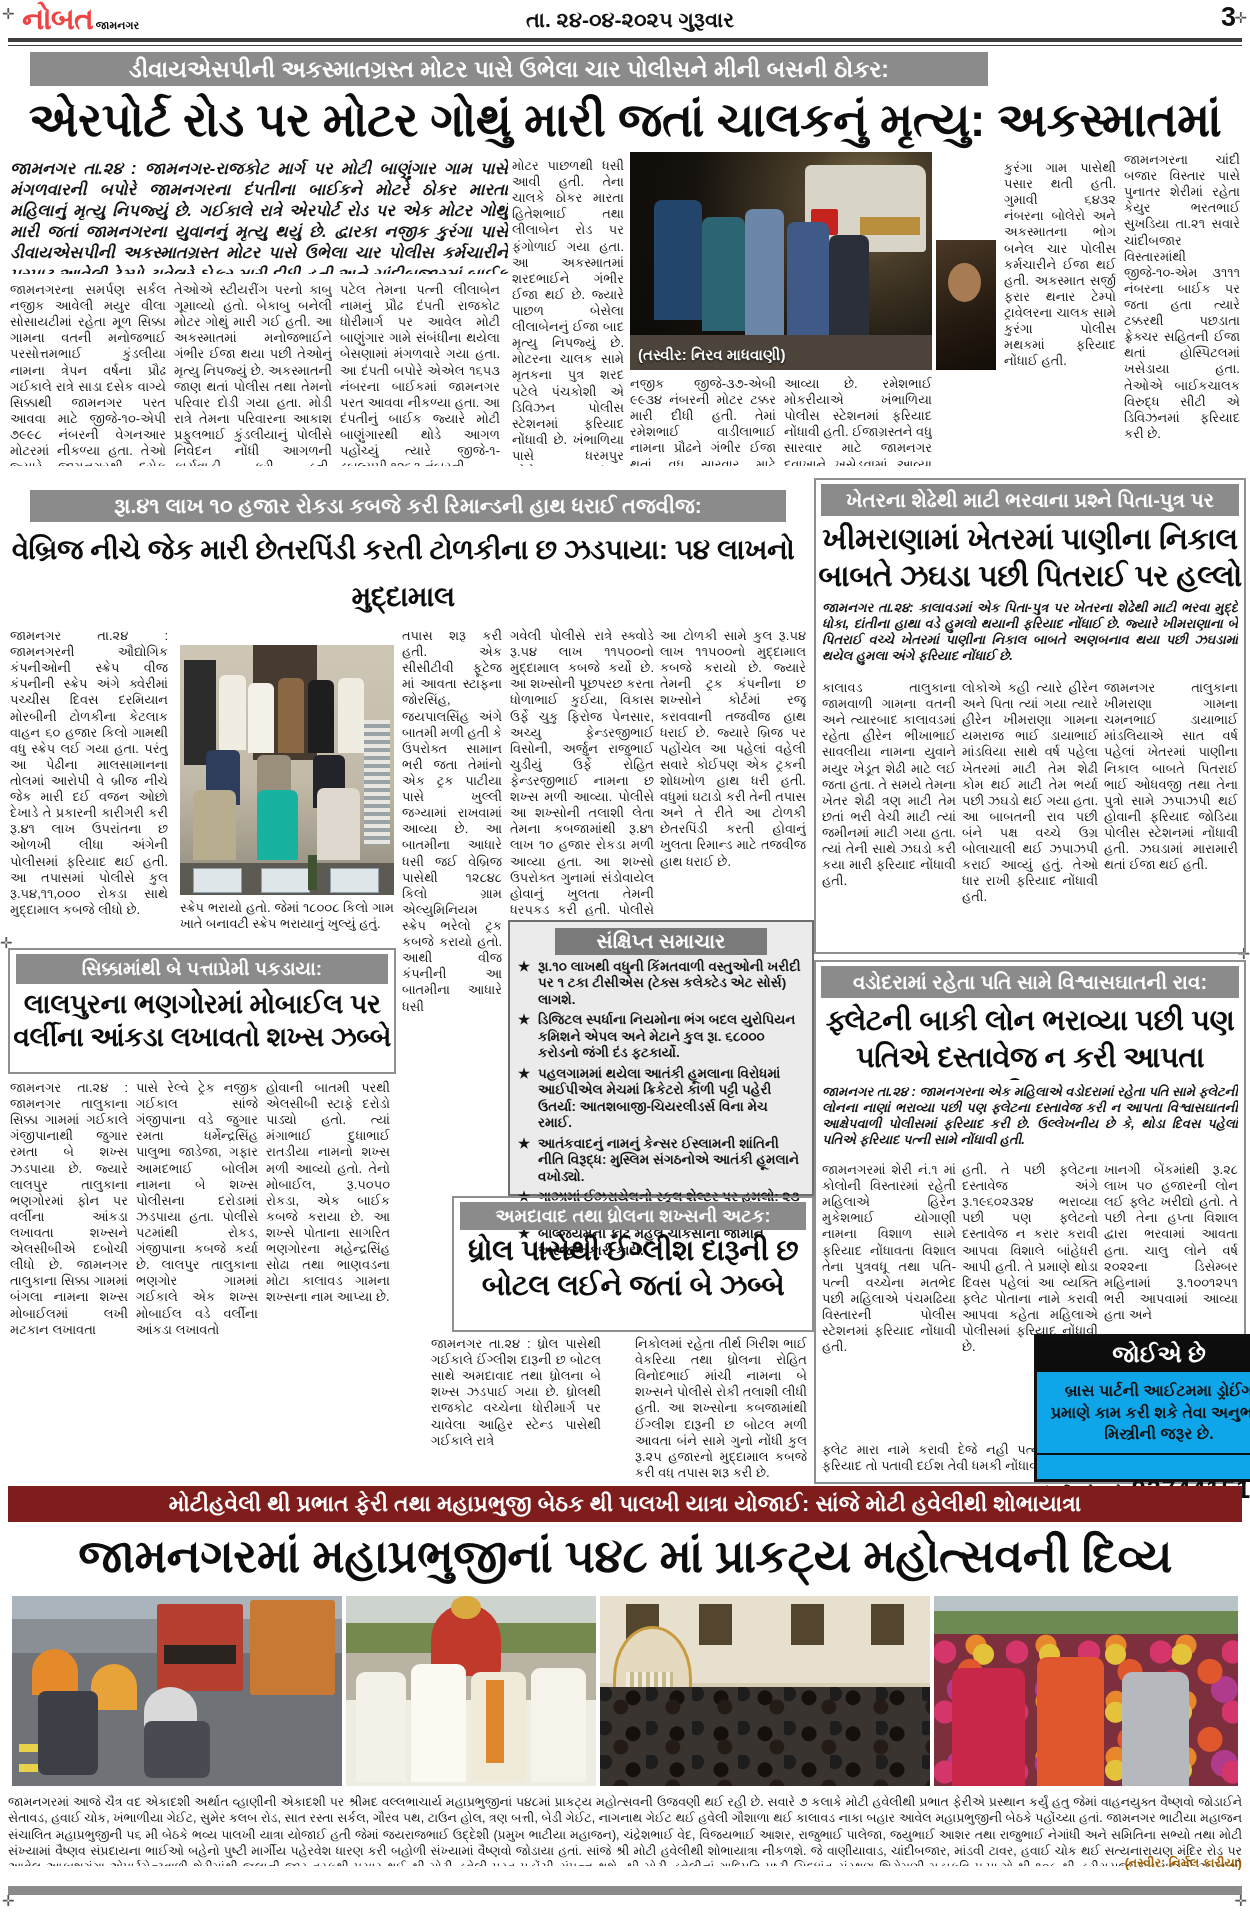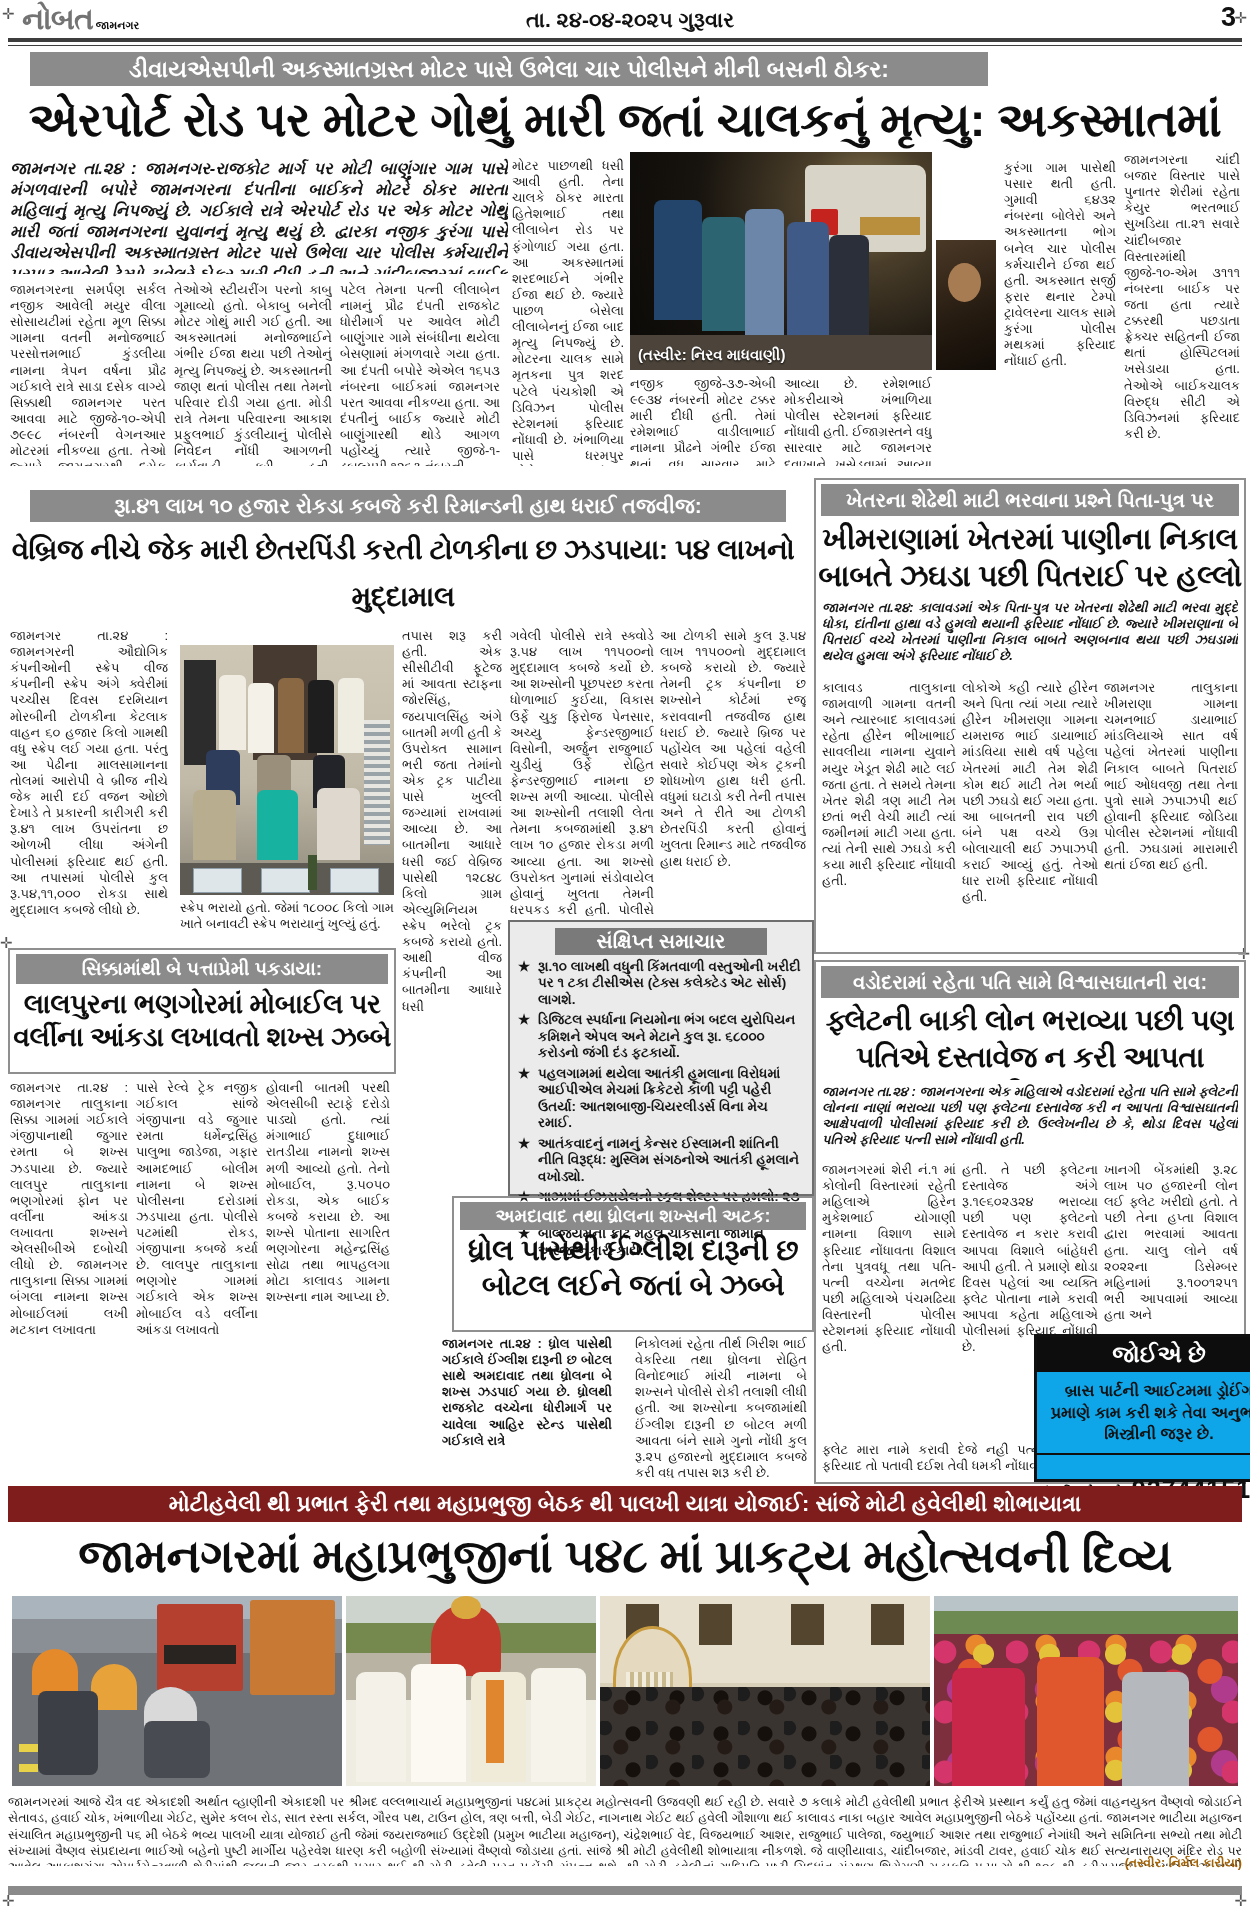--- a/index.html
+++ b/index.html
@@ -1,21 +1,21 @@
 <!DOCTYPE html>
 <html><head>
 <meta charset="utf-8">
 <style>
   html,body{margin:0;padding:0;background:#d8d8d8;}
   .page{position:relative;width:1250px;height:1914px;background:#ffffff;margin:0 auto;
         font-family:"Liberation Sans",sans-serif;overflow:hidden;}
   .abs{position:absolute;}
   .regmark{position:absolute;color:#555;font-size:15px;line-height:1;}
   
-  .logo{font-weight:900;font-size:30px;color:#737373;letter-spacing:-1px;}
+  .logo{font-weight:900;font-size:30px;color:#ef4444;letter-spacing:-1px;}
   .logo-sub{font-weight:700;font-size:11px;color:#0a0a0a;margin-left:3px;}
   .mdate{font-weight:700;font-size:21px;color:#111;text-align:center;}
   .pageno{font-weight:900;font-size:27px;color:#111;}
   .headrule{border-top:4px solid #3e3e3e;border-bottom:1px solid #3e3e3e;height:3px;}
   
   .kicker{background:#8b8b8b;color:#ffffff;font-weight:700;text-align:center;overflow:hidden;}
   .hl{font-weight:800;color:#0d0d0d;text-align:center;letter-spacing:-0.5px;overflow:hidden;}
   .bt{font-size:13px;line-height:1.24;text-align:justify;color:#161616;overflow:hidden;}
   .lead{font-style:italic;font-weight:700;}
   .boxed{border:2px solid #8f8f8f;}
@@ -155,27 +155,27 @@
         <span>બેલ્જિયમની કોર્ટે મેહુલ ચોકસીની જામીન અરજી નકારી કાઢી.</span>
       </div>
   </div>
 
   <div class="abs boxed" style="left:8px;top:948px;width:384px;height:122px;">
     <div class="kicker" style="margin:4px 6px 0 6px;height:30px;font-size:19px;line-height:30px;">સિક્કામાંથી બે પત્તાપ્રેમી પકડાયા:</div>
     <div class="hl" style="margin-top:4px;font-size:27px;line-height:33px;height:72px;">લાલપુરના ભણગોરમાં મોબાઈલ પર વર્લીના આંકડા લખાવતો શખ્સ ઝબ્બે</div>
   </div>
   <div class="abs bt" style="left:10px;top:1080px;width:118px;height:396px;">જામનગર તા.૨૪ : જામનગર તાલુકાના સિક્કા ગામમાં ગઈકાલે ગંજીપાનાથી જુગાર રમતા બે શખ્સ ઝડપાયા છે. જ્યારે લાલપુર તાલુકાના ભણગોરમાં ફોન પર વર્લીના આંકડા લખાવતા શખ્સને એલસીબીએ દબોચી લીધો છે. જામનગર તાલુકાના સિક્કા ગામમાં બંગલા નામના શખ્સ મોબાઈલમાં લખી મટકાન લખાવતા</div>
   <div class="abs bt" style="left:136px;top:1080px;width:122px;height:396px;">પાસે રેલ્વે ટ્રેક નજીક ગઈકાલ સાંજે ગંજીપાના વડે જુગાર રમતા ધર્મેન્દ્રસિંહ પાલુભા જાડેજા, ગફાર આમદભાઈ બોલીમ નામના બે શખ્સ પોલીસના દરોડામાં ઝડપાયા હતા. પોલીસે પટમાંથી રોકડ, ગંજીપાના કબજે કર્યા છે. લાલપુર તાલુકાના ભણગોર ગામમાં ગઈકાલે એક શખ્સ મોબાઈલ વડે વર્લીના આંકડા લખાવતો</div>
-  <div class="abs bt" style="left:266px;top:1080px;width:124px;height:396px;">હોવાની બાતમી પરથી એલસીબી સ્ટાફે દરોડો પાડ્યો હતો. ત્યાં મંગાભાઈ દુધાભાઈ રાતડીયા નામનો શખ્સ મળી આવ્યો હતો. તેનો મોબાઈલ, રૂ.૫૦૫૦ રોકડા, એક બાઈક કબજે કરાયા છે. આ શખ્સે પોતાના સાગરિત ભણગોરના મહેન્દ્રસિંહ સોઢા તથા ભાપહલગા મોટા કાલાવડ ગામના શખ્સના નામ આપ્યા છે.</div>
+  <div class="abs bt" style="left:266px;top:1080px;width:124px;height:396px;">હોવાની બાતમી પરથી એલસીબી સ્ટાફે દરોડો પાડ્યો હતો. ત્યાં મંગાભાઈ દુધાભાઈ રાતડીયા નામનો શખ્સ મળી આવ્યો હતો. તેનો મોબાઈલ, રૂ.૫૦૫૦ રોકડા, એક બાઈક કબજે કરાયા છે. આ શખ્સે પોતાના સાગરિત ભણગોરના મહેન્દ્રસિંહ સોઢા તથા ભાણવડના મોટા કાલાવડ ગામના શખ્સના નામ આપ્યા છે.</div>
 
   <div class="abs boxed" style="left:452px;top:1196px;width:358px;height:132px;">
     <div class="kicker" style="margin:4px 6px 0 6px;height:28px;font-size:18px;line-height:28px;">અમદાવાદ તથા ધ્રોલના શખ્સની અટક:</div>
     <div class="hl" style="margin-top:3px;font-size:29px;line-height:35px;height:74px;">ધ્રોલ પાસેથી ઈંગ્લીશ દારૂની છ બોટલ લઈને જતાં બે ઝબ્બે</div>
   </div>
-  <div class="abs bt" style="left:442px;top:1336px;width:170px;height:142px;font-weight:bold;">જામનગર તા.૨૪ : ધ્રોલ પાસેથી ગઈકાલે ઈંગ્લીશ દારૂની છ બોટલ સાથે અમદાવાદ તથા ધ્રોલના બે શખ્સ ઝડપાઈ ગયા છે. ધ્રોલથી રાજકોટ વચ્ચેના ધોરીમાર્ગ પર ચાવેલા આહિર સ્ટેન્ડ પાસેથી ગઈકાલે રાત્રે</div>
+  <div class="abs bt" style="left:431px;top:1336px;width:170px;height:142px;">જામનગર તા.૨૪ : ધ્રોલ પાસેથી ગઈકાલે ઈંગ્લીશ દારૂની છ બોટલ સાથે અમદાવાદ તથા ધ્રોલના બે શખ્સ ઝડપાઈ ગયા છે. ધ્રોલથી રાજકોટ વચ્ચેના ધોરીમાર્ગ પર ચાવેલા આહિર સ્ટેન્ડ પાસેથી ગઈકાલે રાત્રે</div>
   <div class="abs bt" style="left:635px;top:1336px;width:172px;height:142px;">નિકોલમાં રહેતા તીર્થ ગિરીશ ભાઈ વેકરિયા તથા ધ્રોલના રોહિત વિનોદભાઈ માંચી નામના બે શખ્સને પોલીસે રોકી તલાશી લીધી હતી. આ શખ્સોના કબજામાંથી ઈંગ્લીશ દારૂની છ બોટલ મળી આવતા બંને સામે ગુનો નોંધી કુલ રૂ.૨૫ હજારનો મુદ્દામાલ કબજે કરી વધુ તપાસ શરૂ કરી છે.</div>
 
   <div class="abs boxed" style="left:814px;top:478px;width:428px;height:472px;">
     <div class="kicker" style="margin:4px 5px 0 5px;height:32px;font-size:20px;line-height:32px;">ખેતરના શેઢેથી માટી ભરવાના પ્રશ્ને પિતા-પુત્ર પર હુમલો:</div>
     <div class="hl" style="margin-top:4px;font-size:30px;line-height:37px;height:76px;">ખીમરાણામાં ખેતરમાં પાણીના નિકાલ બાબતે ઝઘડા પછી પિતરાઈ પર હલ્લો</div>
     <div class="bt lead" style="margin:4px 6px 0 6px;height:68px;font-size:13px;">જામનગર તા.૨૪: કાલાવડમાં એક પિતા-પુત્ર પર ખેતરના શેઢેથી માટી ભરવા મુદ્દે ધોકા, દાંતીના હાથા વડે હુમલો થયાની ફરિયાદ નોંધાઈ છે. જ્યારે ખીમરાણાના બે પિતરાઈ વચ્ચે ખેતરમાં પાણીના નિકાલ બાબતે અણબનાવ થયા પછી ઝઘડામાં થયેલ હુમલા અંગે ફરિયાદ નોંધાઈ છે.</div>
     <div class="bt" style="position:absolute;left:6px;top:200px;width:134px;height:262px;">કાલાવડ તાલુકાના જામવાળી ગામના વતની અને ત્યારબાદ કાલાવડમાં રહેતા હીરેન ભીખાભાઈ સાવલીયા નામના યુવાને મયુર ખેડૂત શેઢી માટે લઈ જતા હતા. તે સમયે તેમના ખેતર શેઢી ત્રણ માટી તેમ છતાં ભરી વેચી માટી ત્યાં જમીનમાં માટી ગયા હતા. ત્યાં તેની સાથે ઝઘડો કરી કયા મારી ફરિયાદ નોંધાવી હતી.</div>
     <div class="bt" style="position:absolute;left:146px;top:200px;width:136px;height:262px;">લોકોએ કહી ત્યારે હીરેન અને પિતા ત્યાં ગયા ત્યારે હીરેન ખીમરાણા ગામના યમરાજ ભાઈ ડાયાભાઈ માંડવિયા સાથે વર્ષ પહેલા ખેતરમાં માટી તેમ શેઢી કોમ થઈ માટી તેમ ભર્યા પછી ઝઘડો થઈ ગયા હતા. આ બાબતની રાવ પછી બંને પક્ષ વચ્ચે ઉગ્ર બોલાચાલી થઈ ઝપાઝપી કરાઈ આવ્યું હતું. તેઓ ધાર રાખી ફરિયાદ નોંધાવી હતી.</div>
     <div class="bt" style="position:absolute;left:288px;top:200px;width:134px;height:262px;">જામનગર તાલુકાના ખીમરાણા ગામના ચમનભાઈ ડાયાભાઈ માંડલિયાએ સાત વર્ષ પહેલાં ખેતરમાં પાણીના નિકાલ બાબતે પિતરાઈ ભાઈ ઓધવજી તથા તેના પુત્રો સામે ઝપાઝપી થઈ હોવાની ફરિયાદ જોડિયા પોલીસ સ્ટેશનમાં નોંધાવી હતી. ઝઘડામાં મારામારી થતાં ઈજા થઈ હતી.</div>
   </div>

